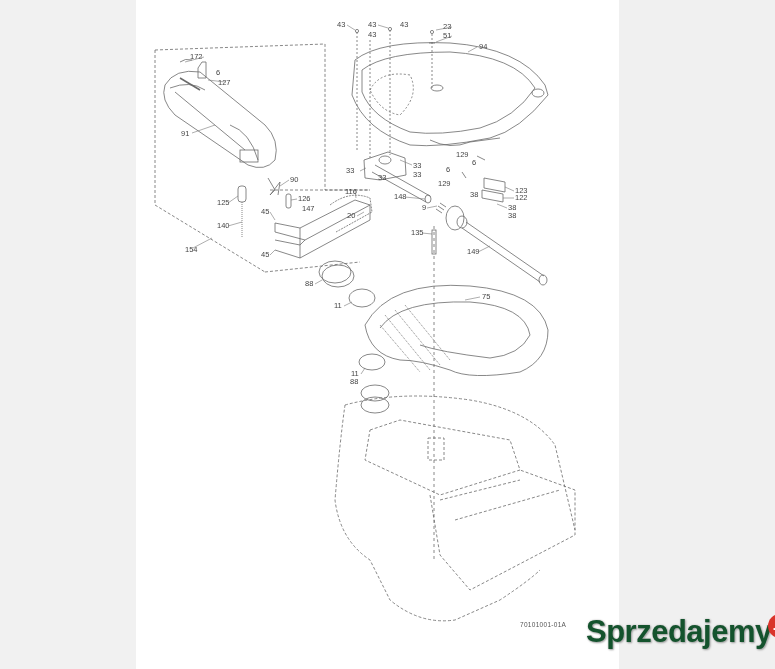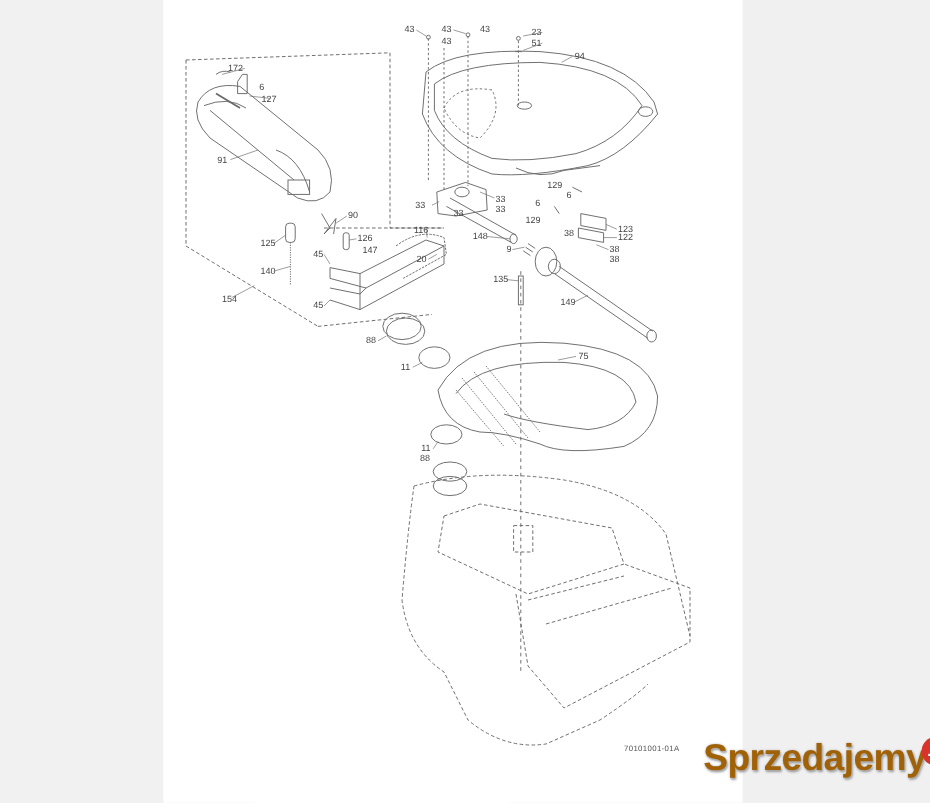--- a/index.html
+++ b/index.html
@@ -4,21 +4,21 @@
 <style>
   html, body { margin:0; padding:0; }
   body { width:775px; height:669px; position:relative; overflow:hidden; background:#f1f1f1; font-family:"Liberation Sans", sans-serif; }
   .side-left { position:absolute; left:0; top:0; width:136px; height:669px; background:#f1f1f1; }
   .side-right { position:absolute; left:619px; top:0; width:156px; height:669px; background:#f0f0f0; }
   .sheet { position:absolute; left:136px; top:0; width:483px; height:669px; background:#ffffff; }
   svg.drawing { position:absolute; left:0; top:0; width:775px; height:669px; }
   .lbl { font-family:"Liberation Sans", sans-serif; font-size:7.5px; fill:#444; }
   .doc-code { position:absolute; left:520px; top:621px; font-size:6.5px; color:#555; letter-spacing:0.3px; }
   .wm { position:absolute; left:586px; top:612px; height:40px; display:flex; align-items:flex-start; }
-  .wm-text { font-family:"Liberation Sans", sans-serif; font-weight:bold; font-size:31px; color:#a16207;
+  .wm-text { font-family:"Liberation Sans", sans-serif; font-weight:bold; font-size:31px; color:#14532d;
     text-shadow: 0 0 2px #b8b8b8, 1px 1px 2px #999; letter-spacing:-0.5px; line-height:40px; }
   .wm-badge { width:24px; height:24px; border-radius:50%; background:#d9342b; color:#fff; font-weight:bold;
     font-size:12px; display:flex; align-items:center; justify-content:center; margin-left:-4px; margin-top:2px; }
 </style>
 </head>
 <body>
 
 <div class="side-left"></div>
 <div class="sheet"></div>
 <div class="side-right"></div>

